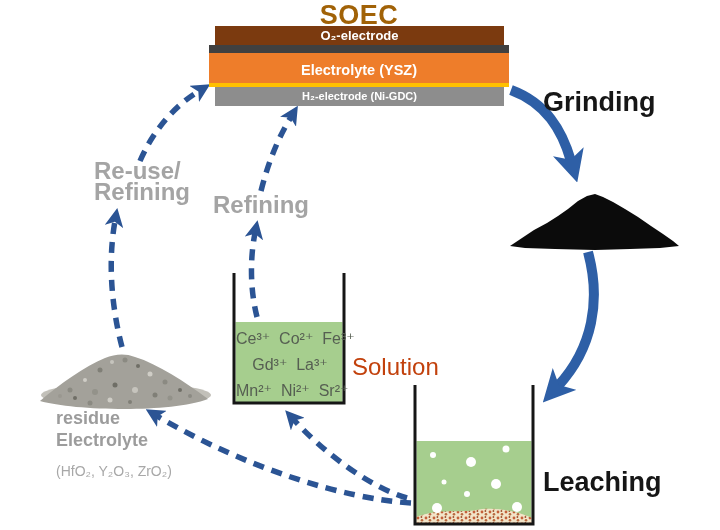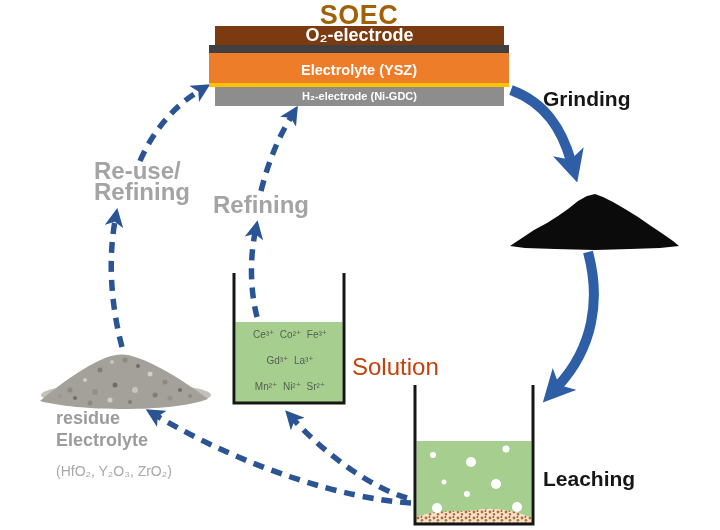--- a/index.html
+++ b/index.html
@@ -7,34 +7,34 @@
     position:relative;width:720px;height:530px;background:#ffffff;overflow:hidden;
     font-family:"Liberation Sans","DejaVu Sans",sans-serif;
   }
   #overlay{position:absolute;left:0;top:0;width:720px;height:530px;}
   .abs{position:absolute;}
   .title{
     left:210px;top:0;width:298px;text-align:center;
     font-size:27px;font-weight:700;color:#a16207;letter-spacing:0.5px;
   }
   .layer{box-sizing:border-box;text-align:center;color:#ffffff;font-weight:700;}
-  .layer-o2{left:215px;top:26px;width:289px;height:30px;background:#7B3A0F;font-size:18px;line-height:19px;}
+  .layer-o2{left:215px;top:26px;width:289px;height:30px;background:#7B3A0F;font-size:13px;line-height:19px;}
   .layer-el{left:209px;top:45px;width:300px;height:42px;background:#EE7D2A;
     border-top:8px solid #404040;border-bottom:4px solid #FFC000;font-size:14.5px;line-height:34px;}
   .layer-h2{left:215px;top:87px;width:289px;height:19px;background:#8D8D8D;font-size:11px;line-height:19px;}
-  .big-label{font-size:21px;font-weight:700;color:#161616;}
+  .big-label{font-size:27px;font-weight:700;color:#161616;}
   .grinding{left:543px;top:87px;}
   .leaching{left:543px;top:467px;}
   .gray-label{color:#A4A4A4;font-weight:600;font-size:24px;line-height:21px;}
   .solution-label{left:352px;top:324px;font-weight:400;color:#c2410c;margin-top:32px;}
   .refining-label{left:213px;top:194px;}
   .reuse-label{left:94px;top:160px;}
   .residue-label{left:56px;top:407px;color:#9C9C9C;font-size:18px;line-height:22px;font-weight:600;}
   .residue-formula{font-size:14px;font-weight:400;color:#A8A8A8;margin-top:9px;}
-  .ions{left:236px;top:329px;width:108px;text-align:center;color:#565F52;font-size:10px;}
+  .ions{left:236px;top:329px;width:108px;text-align:center;color:#565F52;font-size:16px;}
   .ions .row{white-space:pre;height:17px;margin-bottom:9px;}
   .beaker{fill:none;stroke:#161616;stroke-width:3;}
   .dash{fill:none;stroke-width:5.5;stroke-dasharray:11 8;}
   .solid-arrow{fill:none;stroke-width:10;}
   .head-dash{fill:#2B5494;}
   .head-solid{fill:#2E5FA6;}
   .powder{fill:#0B0B0B;}
   .rubble-base{fill:#C2C0B9;}
   .rubble{fill:#A3A19A;}
 </style>

